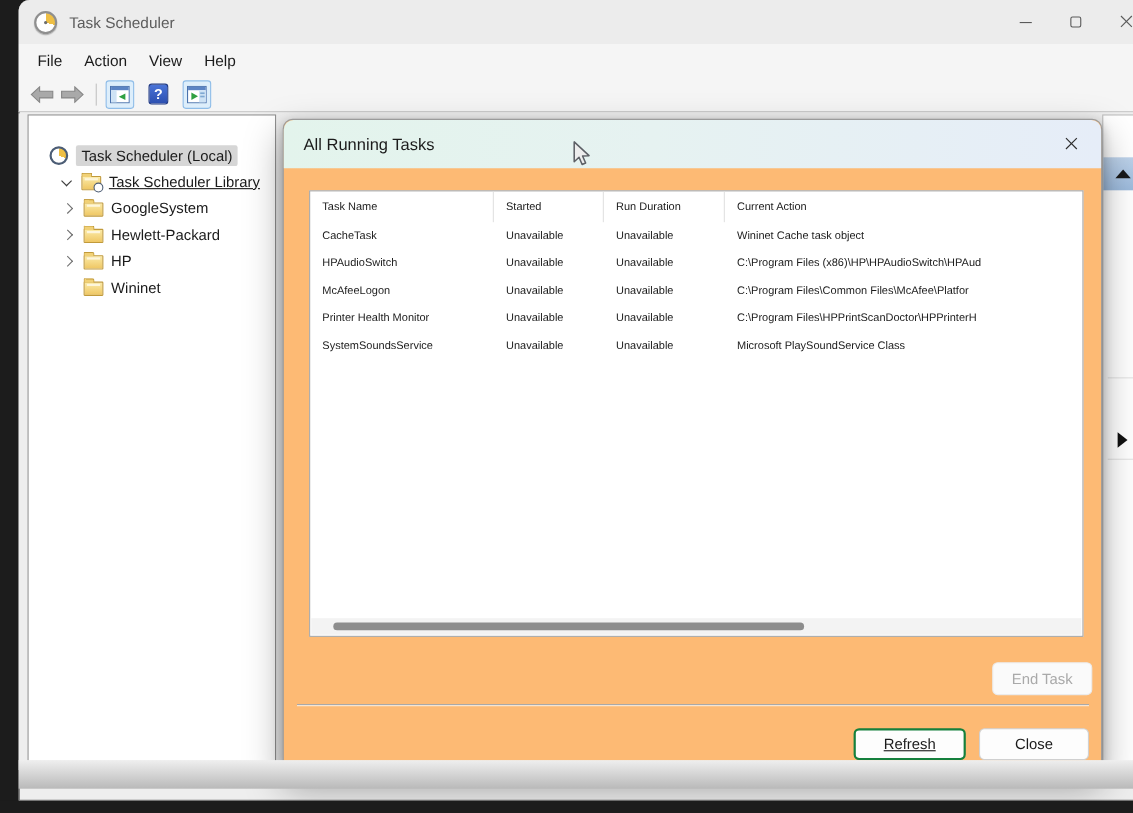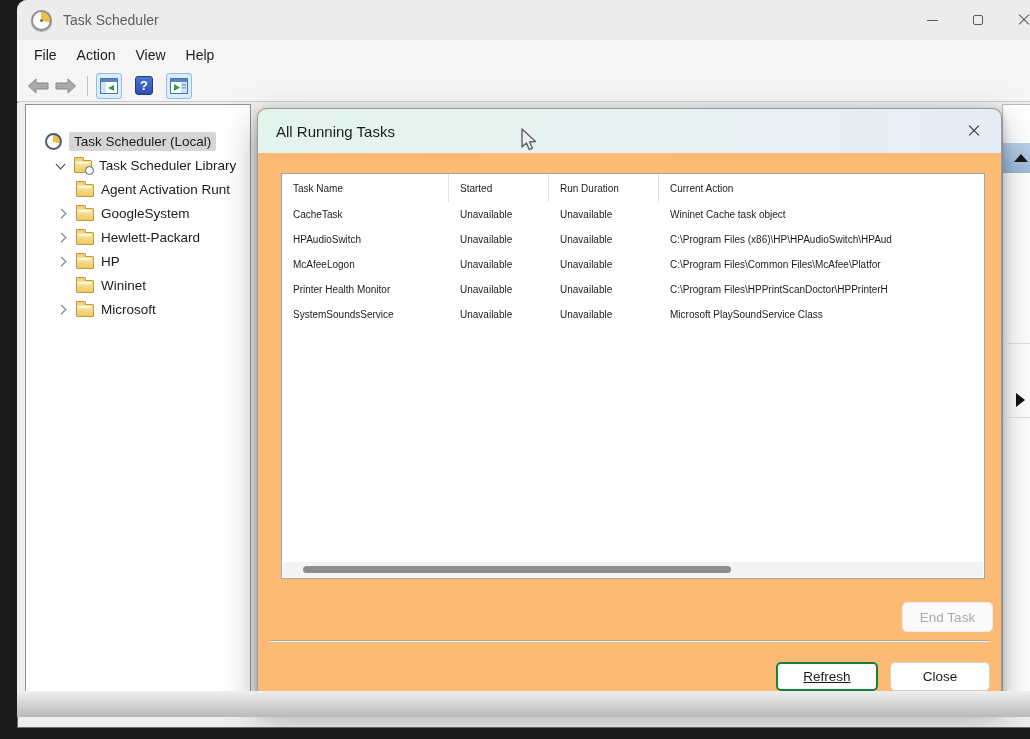--- a/index.html
+++ b/index.html
@@ -60,21 +60,21 @@
   .taskbar-strip { position:absolute; left:0; bottom:0; width:100%; height:11px; background:#1c1c1c; }
   .pane-bottom-line { position:absolute; left:378px; top:602px; width:634px; height:4px; border-bottom:1px solid #a8a8a8; border-radius:0 0 6px 6px; }
   
   .tree-panel {
     position:absolute; left:8px; top:1px; width:226px; height:603px;
     background:#ffffff; border:1px solid #919191; overflow:hidden;
   }
   .tree { padding-top:24px; font-size:13.5px; }
   .tree-row { height:24px; display:flex; align-items:center; white-space:nowrap; }
   .indent-root { padding-left:19px; }
-  .indent-1 { padding-left:30px; }
+  .indent-1 { padding-left:30px;text-decoration:underline; }
   .indent-2 { padding-left:32px; }
   .chev { width:9px; height:9px; flex:0 0 auto; margin-right:9px; position:relative; }
   .chev::before { content:""; position:absolute; width:6px; height:6px; border-right:1.4px solid #3e3e3e; border-bottom:1.4px solid #3e3e3e; }
   .chev.down::before { transform:rotate(45deg); left:1px; top:0px; }
   .chev.right::before { transform:rotate(-45deg); left:0px; top:1px; border-color:#6f6f6f; }
   .chev-space { width:18px; flex:0 0 auto; }
   .node-clock {
     width:17px; height:17px; border-radius:50%;
     border:2px solid #4c5d75;
     background:conic-gradient(from 0deg, #eebf45 0deg 110deg, #ffffff 110deg 360deg);
@@ -203,48 +203,38 @@
           <span class="tree-label selected">Task Scheduler (Local)</span>
         </div>
         <div class="tree-row indent-1">
           <div class="chev down"></div>
           <div class="folder with-clock">
               <div class="clock-badge"></div>
             </div>
           <span class="tree-label">Task Scheduler Library</span>
         </div>
         <div class="tree-row indent-2">
-          <div class="chev-space"></div>
-          <div class="folder"></div>
-          <span class="tree-label">Agent Activation Runt</span>
-        </div>
-        <div class="tree-row indent-2">
           <div class="chev right"></div>
           <div class="folder"></div>
           <span class="tree-label">GoogleSystem</span>
         </div>
         <div class="tree-row indent-2">
           <div class="chev right"></div>
           <div class="folder"></div>
           <span class="tree-label">Hewlett-Packard</span>
         </div>
         <div class="tree-row indent-2">
           <div class="chev right"></div>
           <div class="folder"></div>
           <span class="tree-label">HP</span>
         </div>
         <div class="tree-row indent-2">
           <div class="chev-space"></div>
           <div class="folder"></div>
           <span class="tree-label">Wininet</span>
-        </div>
-        <div class="tree-row indent-2">
-          <div class="chev right"></div>
-          <div class="folder"></div>
-          <span class="tree-label">Microsoft</span>
         </div>
       </div>
       <div class="tree-hscroll">
         <div class="thumb"></div>
       </div>
     </div>
 
     <div class="actions-strip">
       <div class="actions-header">
         <div class="tri-up"></div>

